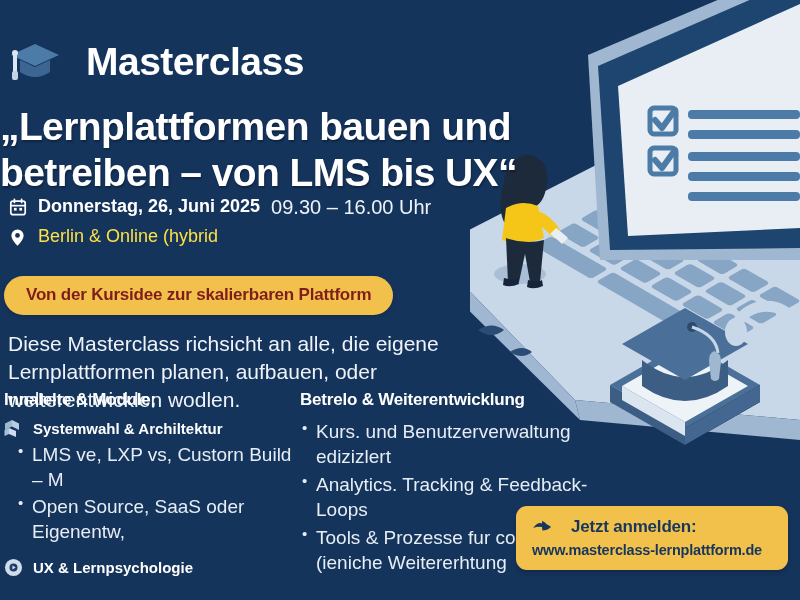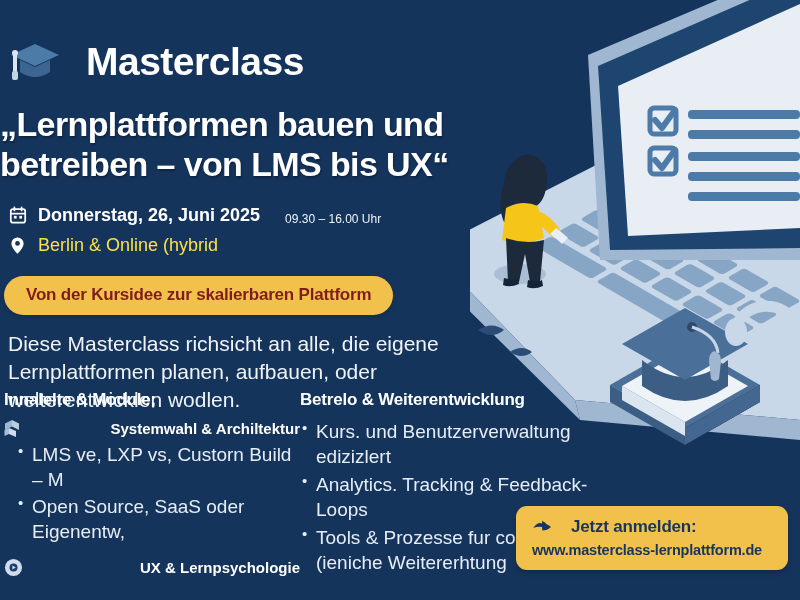--- a/index.html
+++ b/index.html
@@ -13,45 +13,45 @@
 
   
   .illustration { position:absolute; right:0; top:0; width:330px; height:520px; pointer-events:none; }
   .illustration svg { display:block; }
 
   
   .masthead { position:absolute; left:8px; top:38px; display:flex; align-items:center; gap:24px; }
   .cap-logo { width:54px; height:46px; flex:none; }
   .masthead-title { font-size:39px; font-weight:700; letter-spacing:-0.5px; color:#ffffff; line-height:1; }
 
-  .headline { position:absolute; left:0px; top:104px; width:520px; font-size:34px; font-weight:700;
+  .headline { position:absolute; left:0px; top:104px; width:520px; font-size:39px; font-weight:700;
               line-height:1.18; letter-spacing:-0.6px; color:#ffffff; text-shadow:1px 2px 2px rgba(0,0,0,.30); }
 
   
   .meta { position:absolute; left:8px; top:196px; width:520px; }
-  .meta-row { display:flex; align-items:flex-end; gap:11px; height:30px; }
+  .meta-row { display:flex; align-items:flex-start; gap:11px; height:30px; }
   .meta-icon { width:19px; height:22px; flex:none; display:flex; align-items:center; justify-content:center; }
   .meta-strong { font-size:18px; font-weight:700; color:#ffffff; }
-  .meta-reg { font-size:12px; font-weight:400; color:#eef3f8; margin-left:14px; }
+  .meta-reg { font-size:20px; font-weight:400; color:#eef3f8; margin-left:0; }
   .meta-loc { font-size:18px; font-weight:400; color:#fde047; }
 
   
   .pill { position:absolute; left:4px; top:276px; background:#f2c14b; color:#7f1d1d;
           font-size:17px; font-weight:700; padding:9px 22px 10px 22px; border-radius:22px;
           letter-spacing:-0.2px; box-shadow:0 2px 4px rgba(0,0,0,.18); }
 
   
   .lead { position:absolute; left:8px; top:330px; width:520px; font-size:21px; line-height:1.34;
           color:#eef3f8; font-weight:400; }
 
   
   .cols { position:absolute; left:4px; top:390px; width:592px; display:flex; gap:0; }
   .col { width:296px; }
   .col-head { font-size:17px; font-weight:700; color:#ffffff; margin-bottom:9px; letter-spacing:-0.2px; }
-  .subhead { display:flex; align-items:center; gap:9px; margin-bottom:4px;justify-content:space-between; }
+  .subhead { display:flex; align-items:center; gap:9px; margin-bottom:4px; }
   .subhead-icon { width:20px; height:19px; flex:none; }
   .subhead-text { font-size:15px; font-weight:700; color:#ffffff; }
   .bullets { list-style:none; margin:0 0 14px 0; padding:0; }
   .bullets li { position:relative; padding-left:28px; font-size:19px; line-height:1.32;
                 color:#e6edf5; margin-bottom:2px; font-weight:400; }
   .bullets li::before { content:"•"; position:absolute; left:14px; top:-1px; color:#e6edf5; font-size:15px; }
   .col-right .bullets li { padding-left:16px; }
   .col-right .bullets li::before { left:2px; }
   .col-right .bullets li { margin-bottom:3px; }
 

